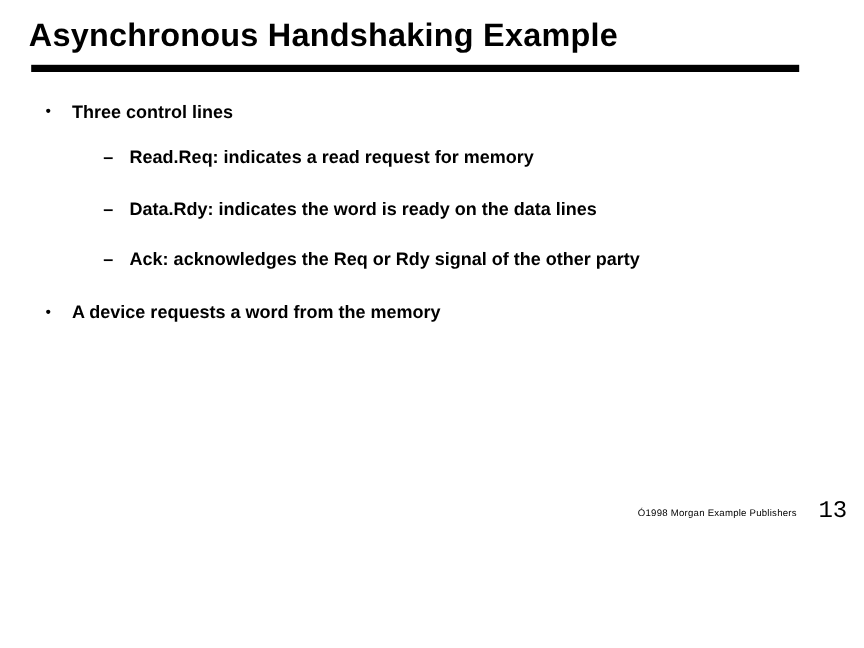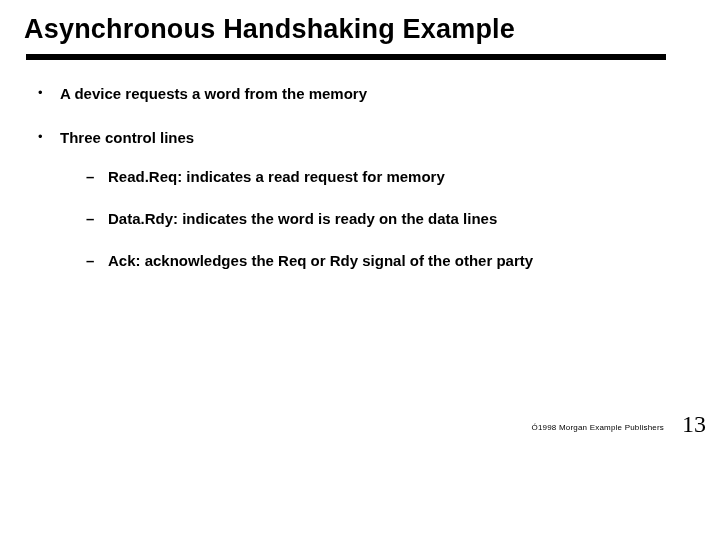--- a/index.html
+++ b/index.html
@@ -87,50 +87,50 @@
     position: absolute;
     bottom: 12px;
     right: 56px;
     font-size: 8px;
     letter-spacing: 0.2px;
   }
   .page-num {
     position: absolute;
     bottom: 6px;
     right: 14px;
-    font-size: 24px;
-    font-family: Liberation Serif, serif;
+    font-size: 20px;
+    font-family: Liberation Mono, monospace;
   }
 </style>
 </head>
 <body>
 
 <div class="slide">
 
   <div class="title">Asynchronous Handshaking Example</div>
   <div class="rule"></div>
 
   <div class="content">
     <ul class="level1">
-      <li>
-        <span>A device requests a word from the memory</span>
-      </li>
       <li>
         <span>Three control lines</span>
         <ul class="level2">
           <li>
             <span>Read.Req: indicates a read request for memory</span>
           </li>
           <li>
             <span>Data.Rdy: indicates the word is ready on the data lines</span>
           </li>
           <li>
             <span>Ack: acknowledges the Req or Rdy signal of the other party</span>
           </li>
         </ul>
       </li>
+      <li>
+        <span>A device requests a word from the memory</span>
+      </li>
     </ul>
   </div>
 
   <div class="footer-copy">Ó1998 Morgan Example Publishers</div>
   <div class="page-num">13</div>
 
 </div>
 
 </body></html>

